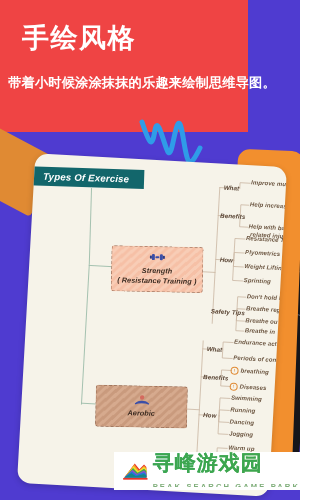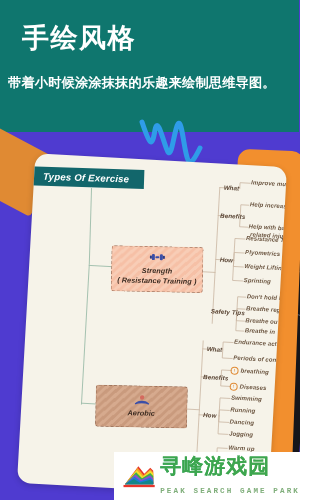--- a/index.html
+++ b/index.html
@@ -17,24 +17,25 @@
     width: 300px;
     height: 500px;
     overflow: hidden;
     background: #4f3bd0;
   }
 
   
   .hero {
     position: absolute;
     left: 0; top: 0;
-    width: 299px;
+    width: 248px;
     height: 132px;
-    background: #0f766e;
+    background: #ef4444;
     z-index: 5;
+    text-align: center;
   }
   .hero-title {
     position: absolute;
     left: 22px;
     top: 22px;
     font-size: 27px;
     font-weight: 700;
     color: #ffffff;
     letter-spacing: 1.5px;
     line-height: 1.2;
@@ -274,28 +275,27 @@
     vertical-align: middle;
     font-style: normal;
   }
 
   
   .watermark {
     position: absolute;
     left: 114px;
     top: 452px;
     width: 186px;
-    height: 48px;
+    height: 38px;
     background: #ffffff;
     z-index: 30;
     display: flex;
     align-items: center;
     padding-left: 8px;
     box-sizing: border-box;
-    font-family: Liberation Mono, monospace;
   }
   .wm-text { margin-left: 4px; }
   .wm-cn {
     font-size: 21px;
     font-weight: 700;
     letter-spacing: 1px;
     line-height: 1;
     background: linear-gradient(90deg,#1f9e6e 0%,#27a85f 25%,#3fa94a 50%,#4aa63f 75%,#5aa832 100%);
     -webkit-background-clip: text;
     background-clip: text;

